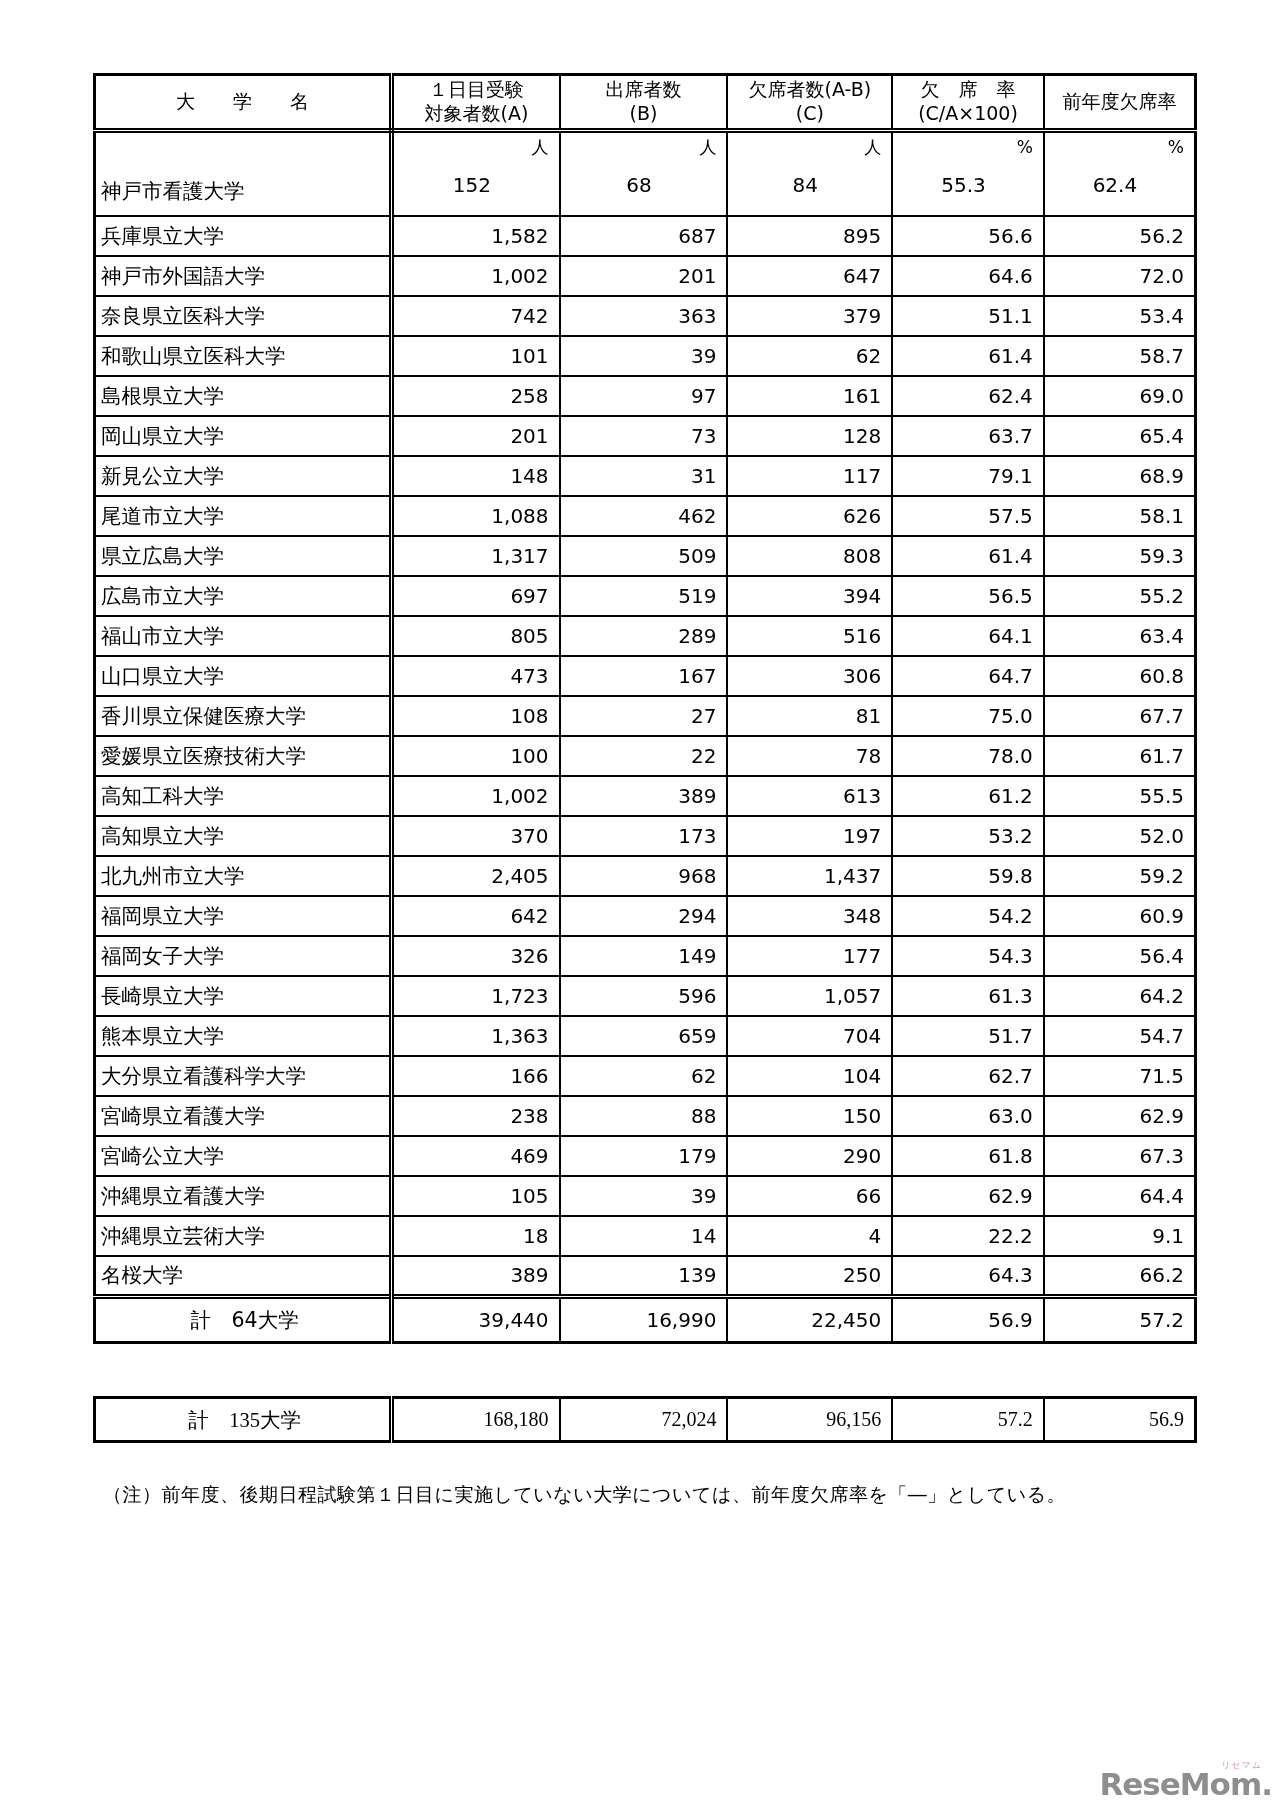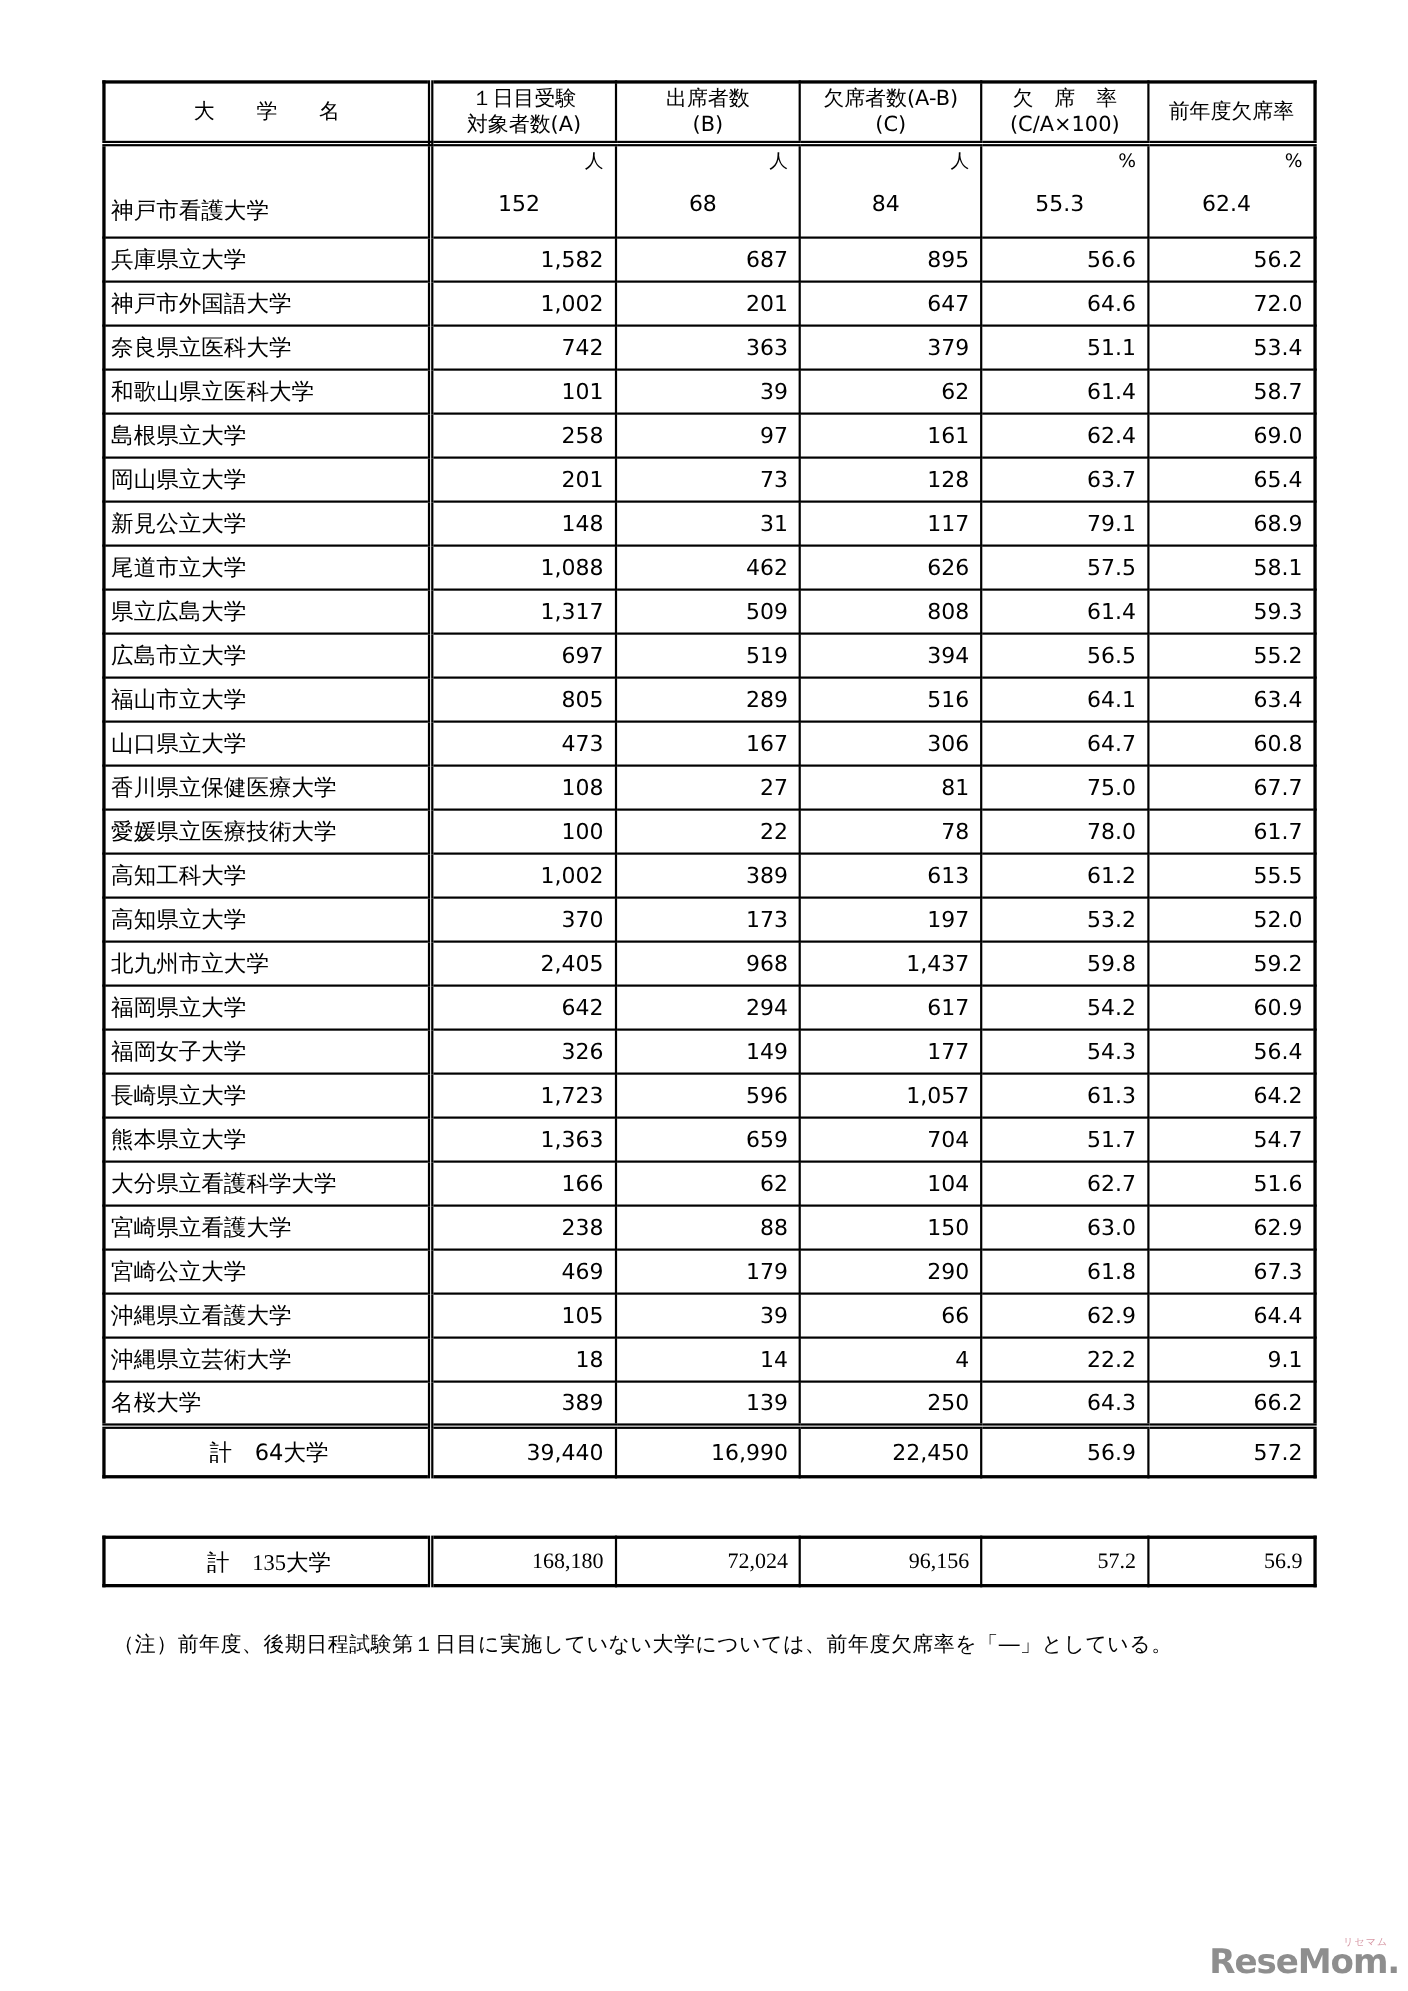--- a/index.html
+++ b/index.html
@@ -282,21 +282,21 @@
           <td class="num-cell">2,405</td>
           <td class="num-cell">968</td>
           <td class="num-cell">1,437</td>
           <td class="num-cell">59.8</td>
           <td class="num-cell">59.2</td>
         </tr>
         <tr>
           <td class="name-cell dbl-right">福岡県立大学</td>
           <td class="num-cell">642</td>
           <td class="num-cell">294</td>
-          <td class="num-cell">617</td>
+          <td class="num-cell">348</td>
           <td class="num-cell">54.2</td>
           <td class="num-cell">60.9</td>
         </tr>
         <tr>
           <td class="name-cell dbl-right">福岡女子大学</td>
           <td class="num-cell">326</td>
           <td class="num-cell">149</td>
           <td class="num-cell">177</td>
           <td class="num-cell">54.3</td>
           <td class="num-cell">56.4</td>
@@ -316,21 +316,21 @@
           <td class="num-cell">704</td>
           <td class="num-cell">51.7</td>
           <td class="num-cell">54.7</td>
         </tr>
         <tr>
           <td class="name-cell dbl-right">大分県立看護科学大学</td>
           <td class="num-cell">166</td>
           <td class="num-cell">62</td>
           <td class="num-cell">104</td>
           <td class="num-cell">62.7</td>
-          <td class="num-cell">51.6</td>
+          <td class="num-cell">71.5</td>
         </tr>
         <tr>
           <td class="name-cell dbl-right">宮崎県立看護大学</td>
           <td class="num-cell">238</td>
           <td class="num-cell">88</td>
           <td class="num-cell">150</td>
           <td class="num-cell">63.0</td>
           <td class="num-cell">62.9</td>
         </tr>
         <tr>

